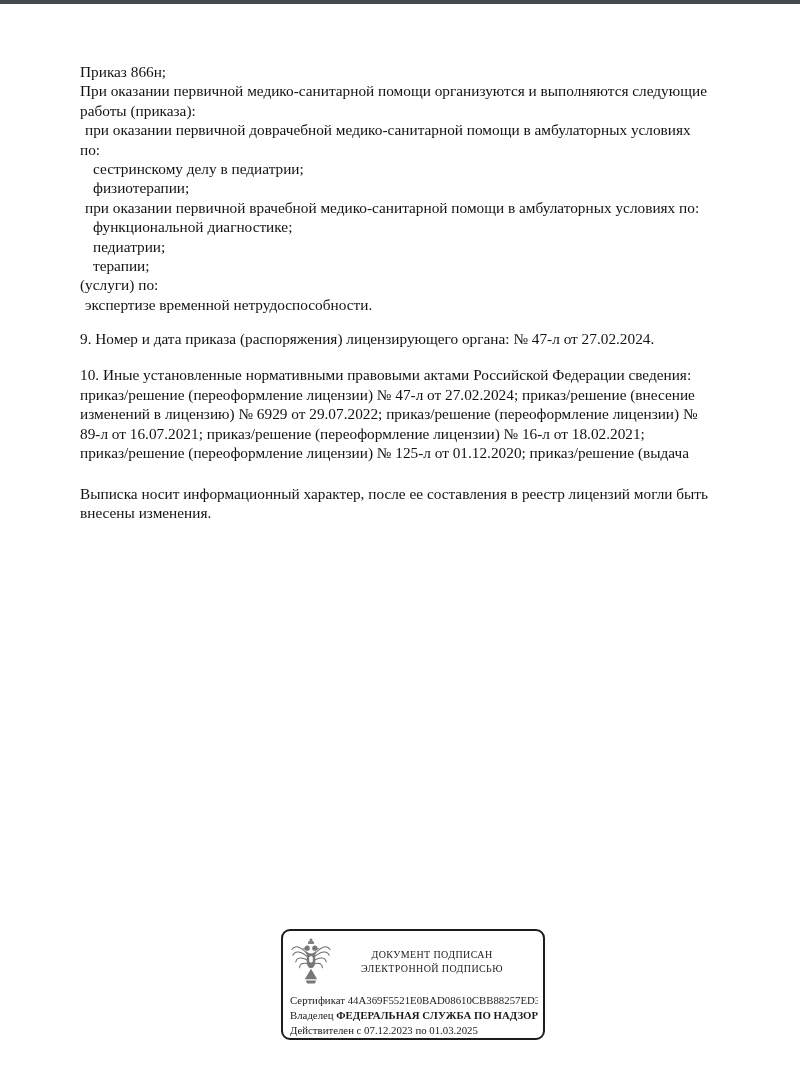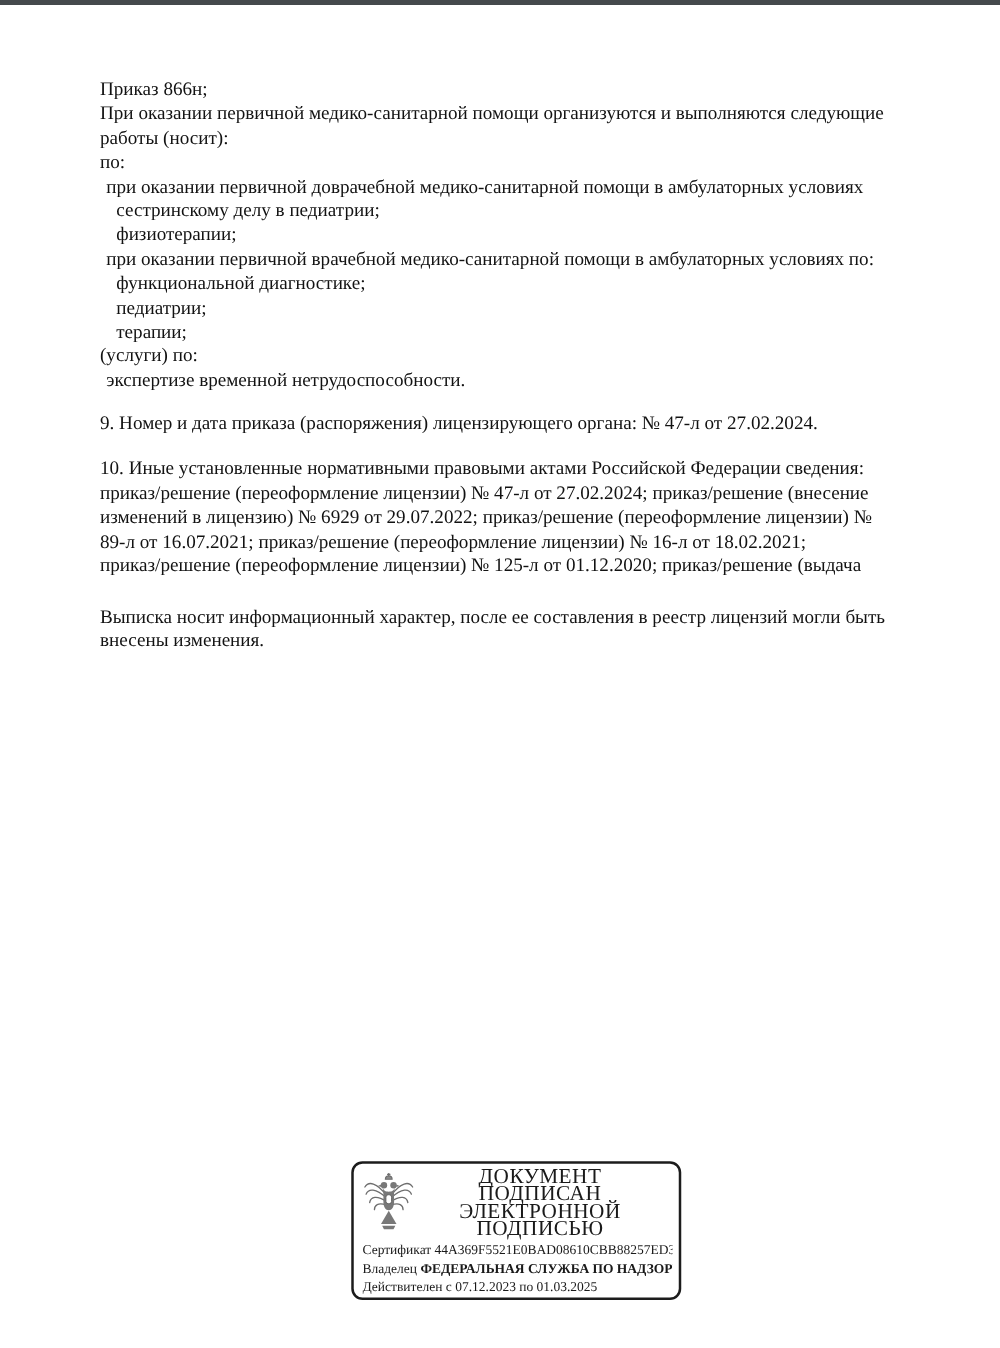--- a/index.html
+++ b/index.html
@@ -35,21 +35,21 @@
     border: 2px solid #1c1c1c;
     border-radius: 9px;
     background: #ffffff;
     padding: 3px 5px 0 5px;
     overflow: hidden;
   }
   .stamp-top { display: flex; align-items: center; height: 56px; }
   .emblem { width: 42px; height: 52px; flex: 0 0 auto; margin-left: 2px; }
   .stamp-title {
     flex: 1 1 auto; text-align: center;
-    font-size: 17px; line-height: 13.8px;
+    font-size: 10px; line-height: 13.8px;
     letter-spacing: 0.4px;
     color: #1a1a1a;
     padding-right: 6px;
   }
   .stamp-info {
     margin-top: 3px; margin-left: 2px;
     font-size: 10.8px; line-height: 15.2px;
     white-space: nowrap; overflow: hidden;
     color: #1a1a1a;
   }
@@ -59,23 +59,23 @@
 <body>
 
 <div class="page">
 
   <div class="top-bar"></div>
 
   <div class="content">
     <div class="block">
         <div class="ln ind0">Приказ 866н;</div>
         <div class="ln ind0">При оказании первичной медико-санитарной помощи организуются и выполняются следующие</div>
-        <div class="ln ind0">работы (носит):</div>
+        <div class="ln ind0">работы (приказа):</div>
+        <div class="ln ind1">при оказании первичной доврачебной медико-санитарной помощи в амбулаторных условиях</div>
         <div class="ln ind0">по:</div>
-        <div class="ln ind1">при оказании первичной доврачебной медико-санитарной помощи в амбулаторных условиях</div>
         <div class="ln ind2">сестринскому делу в педиатрии;</div>
         <div class="ln ind2">физиотерапии;</div>
         <div class="ln ind1">при оказании первичной врачебной медико-санитарной помощи в амбулаторных условиях по:</div>
         <div class="ln ind2">функциональной диагностике;</div>
         <div class="ln ind2">педиатрии;</div>
         <div class="ln ind2">терапии;</div>
         <div class="ln ind0">(услуги) по:</div>
         <div class="ln ind1">экспертизе временной нетрудоспособности.</div>
       </div>
     <div class="block block-p9">

